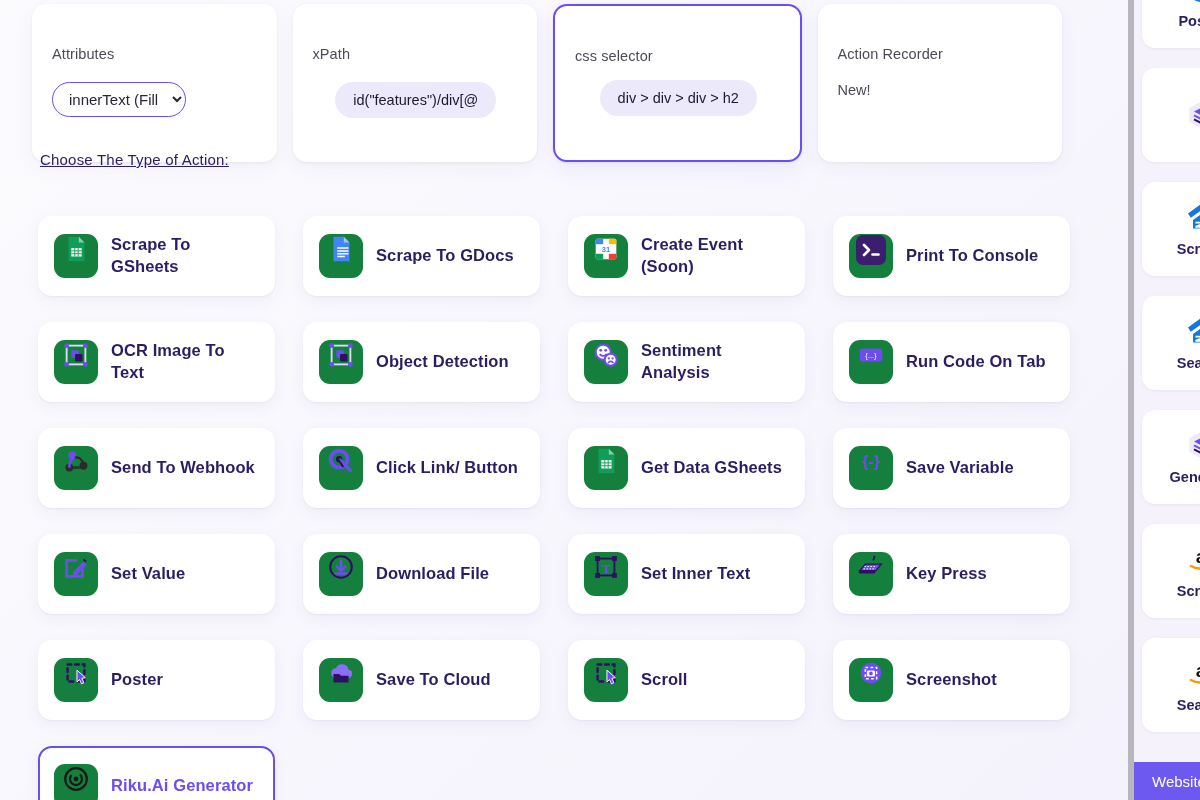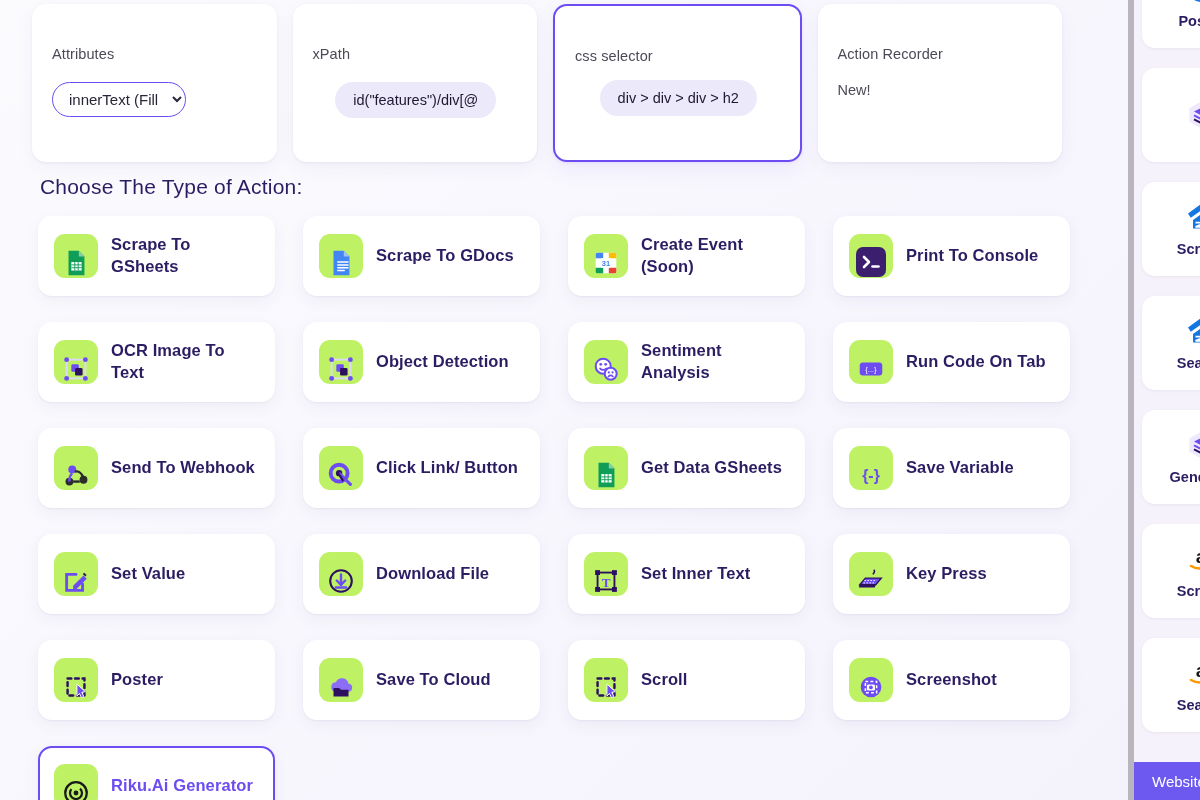--- a/index.html
+++ b/index.html
@@ -68,24 +68,25 @@
     border: 1.4px solid #6d4df2;
     border-radius: 999px;
     padding: 7px 10px 7px 12px;
     width: 134px;
     outline: none;
   }
 
   
   .section-title {
     position: absolute;
-    left: 40px; top: 175px;
-    font-size: 21px;
+    left: 40px; top: 151px;
+    font-size: 15px;
     color: #2c1d63;
     letter-spacing: .2px;
+    text-decoration: underline;
   }
 
   
   .grid {
     position: absolute;
     left: 38px; top: 216px;
     width: 1032px;
     display: grid;
     grid-template-columns: repeat(4, 1fr);
     column-gap: 28px;
@@ -99,23 +100,23 @@
     display: flex;
     align-items: center;
     padding: 0 14px;
     gap: 13px;
     border: 2px solid transparent;
   }
   .act.selected { border-color: #6d4df2; }
   .act-ico {
     width: 44px; height: 44px;
     border-radius: 11px;
-    background: #bef264;
+    background: #15803d;
     flex: 0 0 44px;
-    display: flex; align-items: flex-end; justify-content: center;
+    display: flex; align-items: flex-start; justify-content: center;
   }
   .act-ico svg { display: block; }
   .act-label {
     font-size: 16.5px;
     font-weight: bold;
     color: #2c1d63;
     line-height: 1.33;
     letter-spacing: .1px;
   }
   .act.selected .act-label { color: #6d4df2; text-align: center; }

